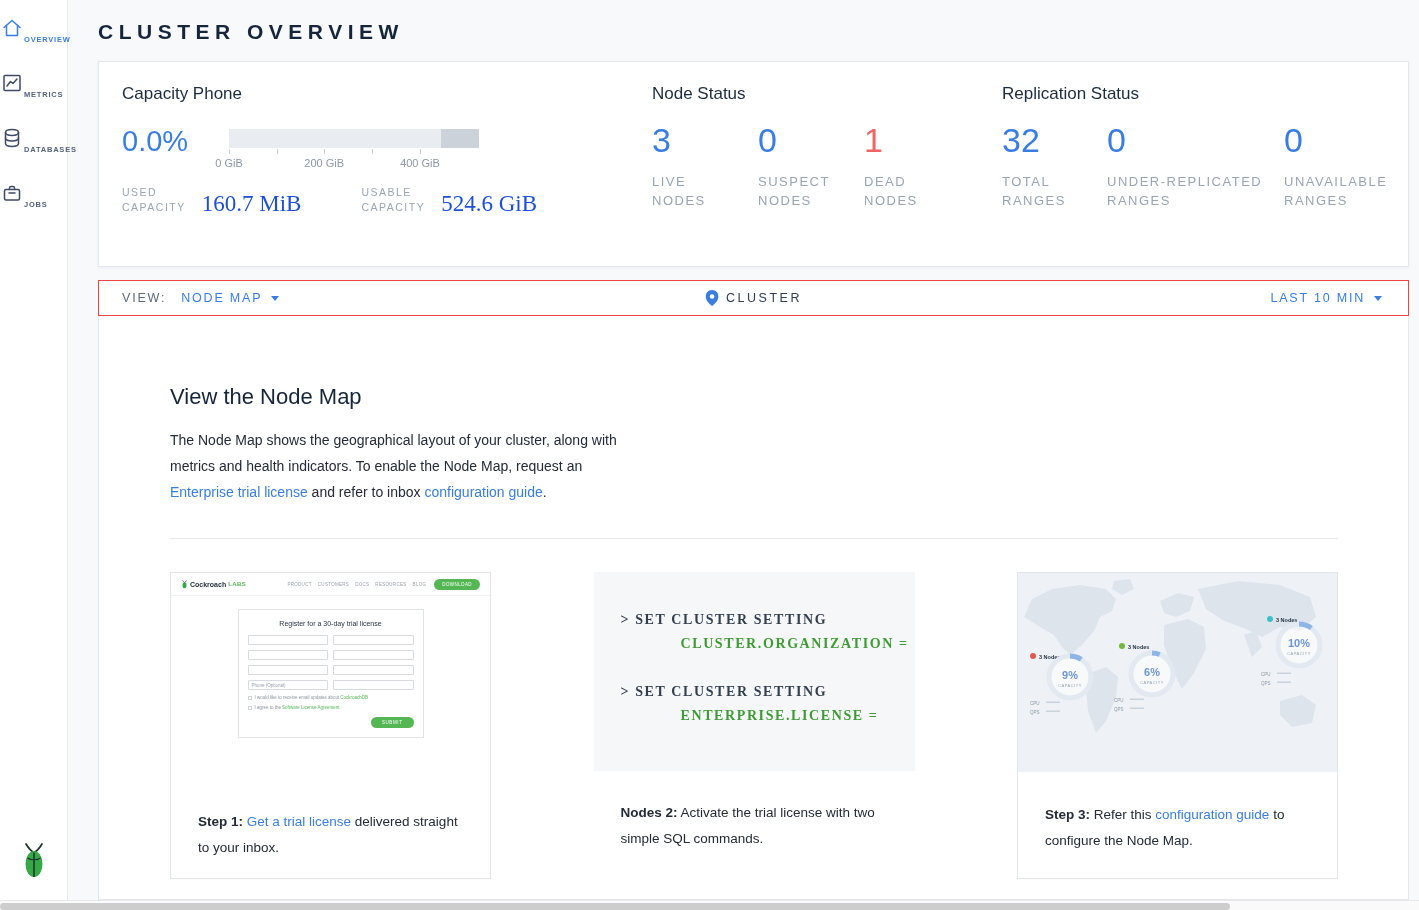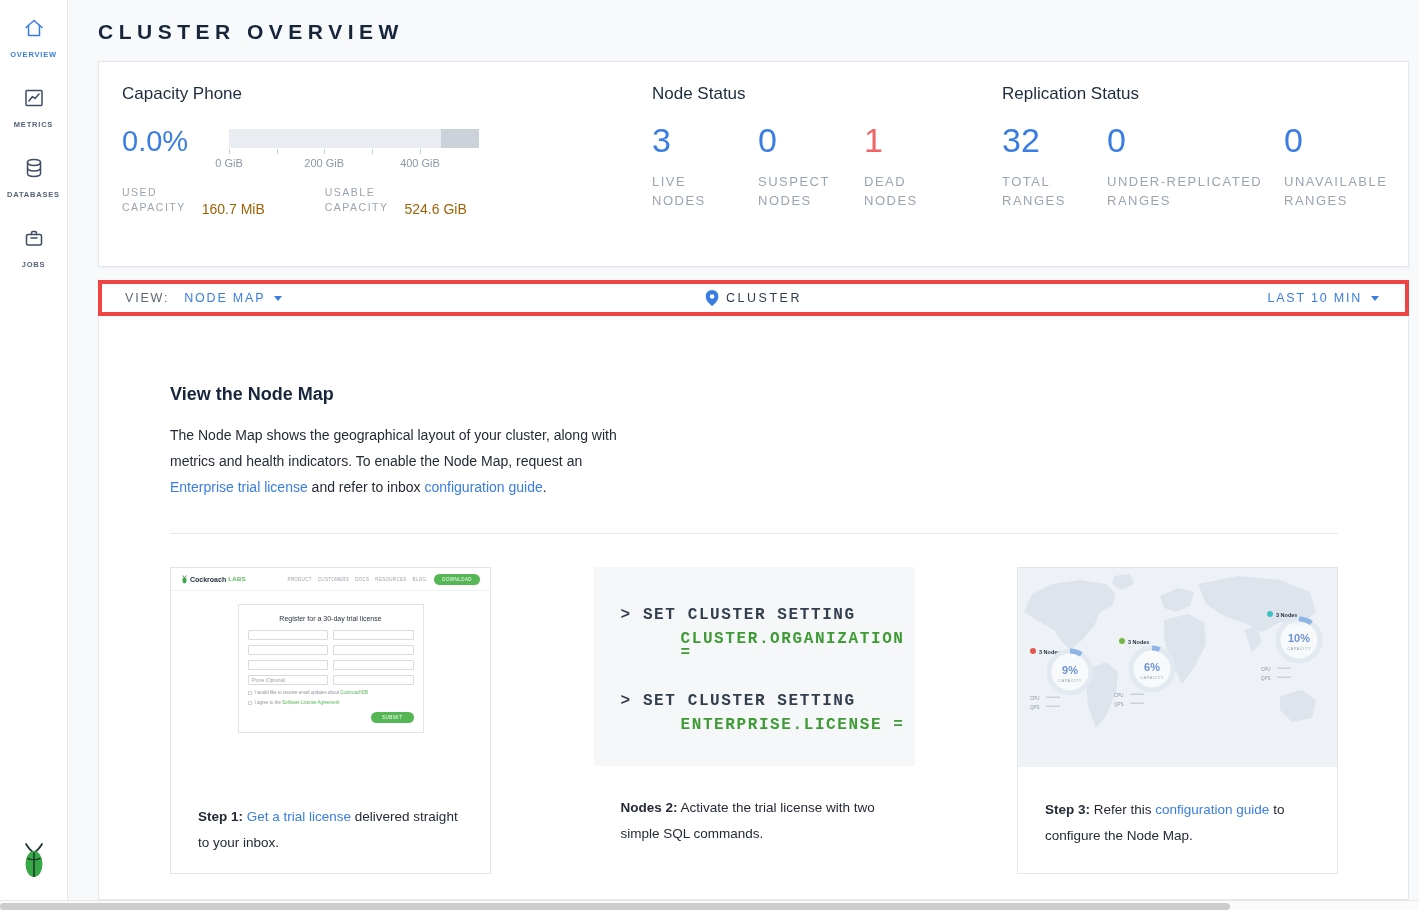--- a/index.html
+++ b/index.html
@@ -13,21 +13,21 @@
   }
   .app { display:flex; height:900px; }
 
   
   .sidebar {
     width:68px; flex-shrink:0; background:#fff;
     border-right:1px solid #e4e7eb;
     display:flex; flex-direction:column; align-items:center;
     padding-top:16px; position:relative;
   }
-  .nav-item { display:flex; flex-direction:column; align-items:center; width:100%; margin-bottom:27px; cursor:pointer; }
+  .nav-item { display:flex; flex-direction:row; align-items:flex-end; width:100%; margin-bottom:27px; cursor:pointer; }
   .nav-item svg { width:24px; height:24px; stroke:#3e4b63; fill:none; stroke-width:1.5; stroke-linecap:round; stroke-linejoin:round; }
   .nav-label { font-size:7.5px; letter-spacing:.8px; color:#55627c; margin-top:6px; font-weight:bold; }
   .nav-item.active svg { stroke:#3a7de2; }
   .nav-item.active .nav-label { color:#3a7de2; }
   .sidebar-logo { position:absolute; bottom:16px; left:50%; transform:translateX(-50%); cursor:pointer; }
 
   
   .main { flex:1; padding:20px 10px 0 30px; min-width:0; }
   .page-title { font-size:21px; font-weight:bold; letter-spacing:5.5px; color:#16253a; margin-bottom:17px; }
 
@@ -45,52 +45,52 @@
   .cap-row { display:flex; margin-top:21px; align-items:flex-start; }
   .cap-percent { font-size:29px; color:#3a7de2; width:107px; }
   .cap-bar { width:250px; height:19px; background:#e9ecf0; position:relative; margin-top:4px; }
   .cap-bar-seg { position:absolute; right:0; top:0; height:100%; width:38px; background:#ccd2da; }
   .cap-axis { position:relative; height:24px; width:250px; margin-top:1px; }
   .tick { position:absolute; top:0; width:1px; height:5px; background:#c9cfd6; }
   .tick-label { position:absolute; top:8px; font-size:11px; color:#8d97a6; transform:translateX(-50%); white-space:nowrap; }
   .cap-stats { display:flex; margin-top:12px; }
   .stat-pair { display:flex; align-items:flex-end; }
   .pair-label { font-size:10.5px; color:#9aa5b3; letter-spacing:1.5px; line-height:1.45; white-space:pre-line; }
-  .pair-value { font-size:14px; color:#a16207; margin-left:16px; position:relative; top:2px; }
+  .pair-value { font-size:23px; color:#1d4ed8; margin-left:16px; position:relative; top:2px;font-family:Liberation Serif, serif; }
   .stat-pair + .stat-pair { margin-left:60px; }
 
   .stats-row { display:flex; margin-top:17px; }
   .stat-num { font-size:34px; color:#3a7de2; font-weight:400; }
   .stat-num.red { color:#ef6565; }
   .stat-label { margin-top:13px; font-size:13px; color:#9aa5b3; letter-spacing:1.5px; line-height:1.45; white-space:pre-line; }
   .sec-nodes .stat { width:106px; }
   .sec-repl .stat:nth-child(1) { width:105px; }
   .sec-repl .stat:nth-child(2) { width:177px; }
 
   
   .view-bar {
-    height:36px; background:#fff; border:4px solid #ef4444;
+    height:36px; background:#fff; border:1px solid #ef4444;
     margin-top:13px; display:flex; align-items:center; position:relative;
     font-size:12.5px; letter-spacing:1.8px;
   }
   .vb-left { padding-left:23px; display:flex; align-items:center; cursor:pointer; }
   .vb-label { color:#5c6878; }
   .vb-value { color:#3a7de2; margin-left:15px; font-weight:500; }
   .caret { display:inline-block; margin-left:9px; width:0; height:0;
     border-left:4.5px solid transparent; border-right:4.5px solid transparent; border-top:5px solid #3a7de2; }
   .vb-center { position:absolute; left:50%; transform:translateX(-50%); display:flex; align-items:center;
     color:#2f3d51; font-weight:500; letter-spacing:2.5px; }
   .vb-center svg { margin-right:8px; }
   .vb-right { margin-left:auto; padding-right:26px; display:flex; align-items:center; color:#3a7de2; font-weight:500; cursor:pointer; }
 
   
   .panel { background:#fff; border:1px solid #e4e7ec; border-top:none; height:584px; padding:68px 70px 28px 71px; }
   .panel-head { display:flex; justify-content:space-between; align-items:flex-start; }
   .intro { width:470px; }
-  .intro h2 { font-size:18px; font-weight:700; color:#16253a; }
+  .intro h2 { font-size:22px; font-weight:400; color:#16253a; }
   .intro p { margin-top:17px; font-size:14px; line-height:26px; color:#242b37; }
   a.link { color:#3a7de2; text-decoration:none; cursor:pointer; }
   .trial-btn {
     border:1px solid #3a7de2; background:#fff; color:#3a7de2;
     font-family:inherit; font-size:13px; letter-spacing:1.7px;
     padding:0 24px; height:41px; border-radius:3px; cursor:pointer; margin-top:3px;
   }
   .divider { border:none; border-top:1px solid #e6e9ed; margin-top:33px; }
 
   .steps { display:flex; justify-content:space-between; margin-top:33px; }
@@ -113,21 +113,21 @@
   .f-input { height:10px; border:1px solid #d7dbe0; border-radius:1px; font-size:4.5px; color:#9aa2ad; display:flex; align-items:center; padding-left:3px; }
   .f-check { display:flex; align-items:center; margin-top:5px; font-size:4.5px; color:#8c949f; }
   .f-check .box { width:4px; height:4px; border:1px solid #cfd4da; margin-right:3px; flex-shrink:0; }
   .f-check .green { color:#55b754; margin-left:1px; }
   .f-submit { margin-top:7px; display:flex; justify-content:flex-end; }
   .submit-pill { background:#55b754; color:#fff; font-size:4.5px; letter-spacing:.6px; padding:3px 11px; border-radius:8px; }
 
   
   .code-block {
     height:199px; background:#f5f7f8; padding:41px 0 0 27px;
-    font-family:Liberation Mono, monospace; font-size:16px; font-weight:bold;
+    font-family:Liberation Serif, serif; font-size:14px; font-weight:bold;
     letter-spacing:1.6px; line-height:14px;
   }
   .code-line { color:#333e4e; margin-bottom:10px; }
   .code-green { color:#3f9b35; margin-left:60px; margin-bottom:34px; }
 
   
   .map-thumb { height:199px; overflow:hidden; }
   svg text { font-family:"Liberation Sans", sans-serif; }
 
   

